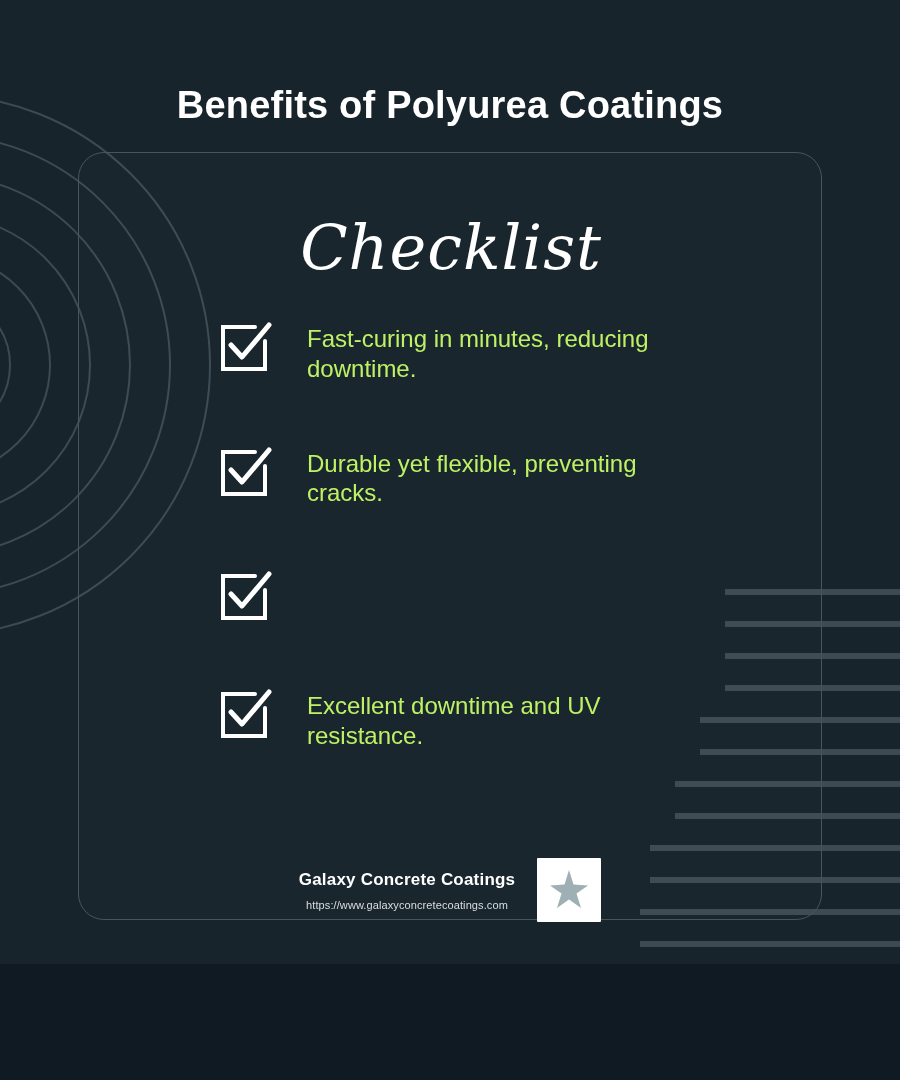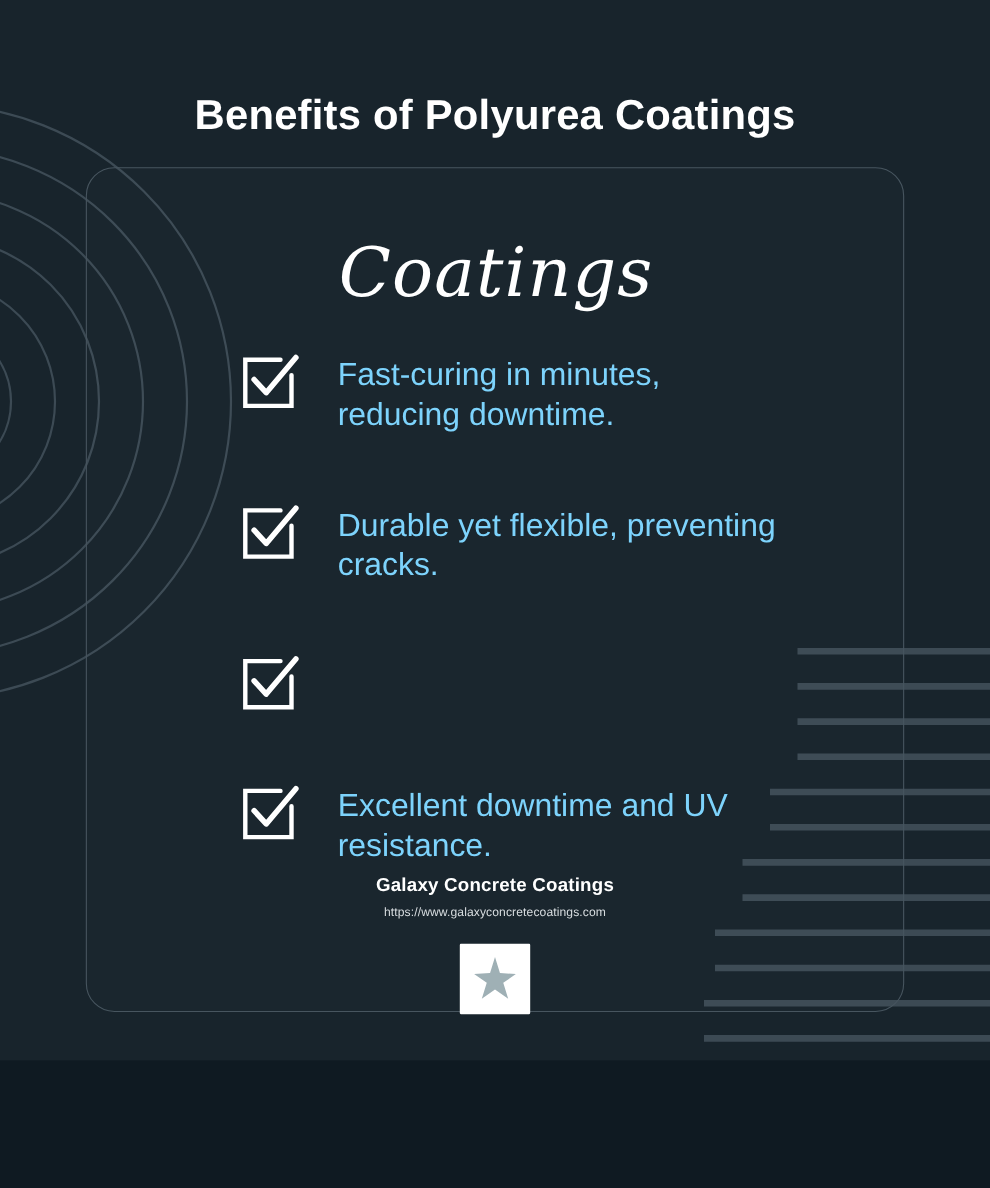--- a/index.html
+++ b/index.html
@@ -89,37 +89,36 @@
   .item:last-child { margin-bottom: 0; }
   .checkbox {
     flex: 0 0 auto;
     width: 56px;
     height: 56px;
     margin-right: 34px;
     position: relative;
   }
   .checkbox svg { display: block; }
   .item-text {
-    color: #7dd3fc;
-    font-size: 29px;
+    color: #bef264;
+    font-size: 24px;
     line-height: 1.24;
     padding-top: 3px;
     max-width: 400px;
   }
 
   .footer {
     position: absolute;
     left: 0;
     bottom: 42px;
     width: 900px;
     display: flex;
     align-items: center;
     justify-content: center;
     gap: 22px;
-    flex-direction: column;
   }
   .brand-block { text-align: center; }
   .brand-name {
     color: #ffffff;
     font-size: 17px;
     font-weight: bold;
     letter-spacing: 0.2px;
   }
   .brand-url {
     color: #d8dde0;
@@ -169,21 +168,21 @@
         <line x1="0" y1="328" x2="260" y2="328"></line>
         <line x1="0" y1="360" x2="260" y2="360"></line>
       </g>
     </svg>
   </div>
 
   <h1 class="title">Benefits of Polyurea Coatings</h1>
 
   <div class="card">
 
-    <div class="script-title">Coatings</div>
+    <div class="script-title">Checklist</div>
 
     <div class="items">
 
       <div class="item">
         <span class="checkbox">
           <svg width="56" height="56" viewBox="0 0 56 56" fill="none">
             <path d="M48 20 V48 H6 V6 H38" stroke="#ffffff" stroke-width="4" fill="none" stroke-linecap="round"></path>
             <path d="M14 24 L25 36 L52 4" stroke="#ffffff" stroke-width="5" fill="none" stroke-linecap="round" stroke-linejoin="round"></path>
           </svg>
         </span>

